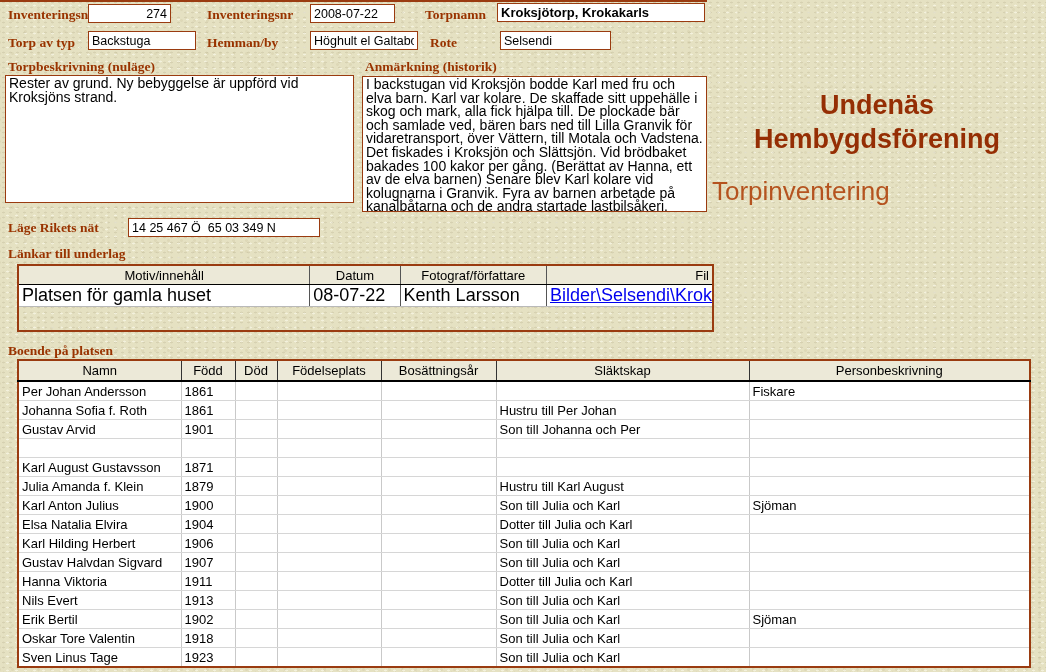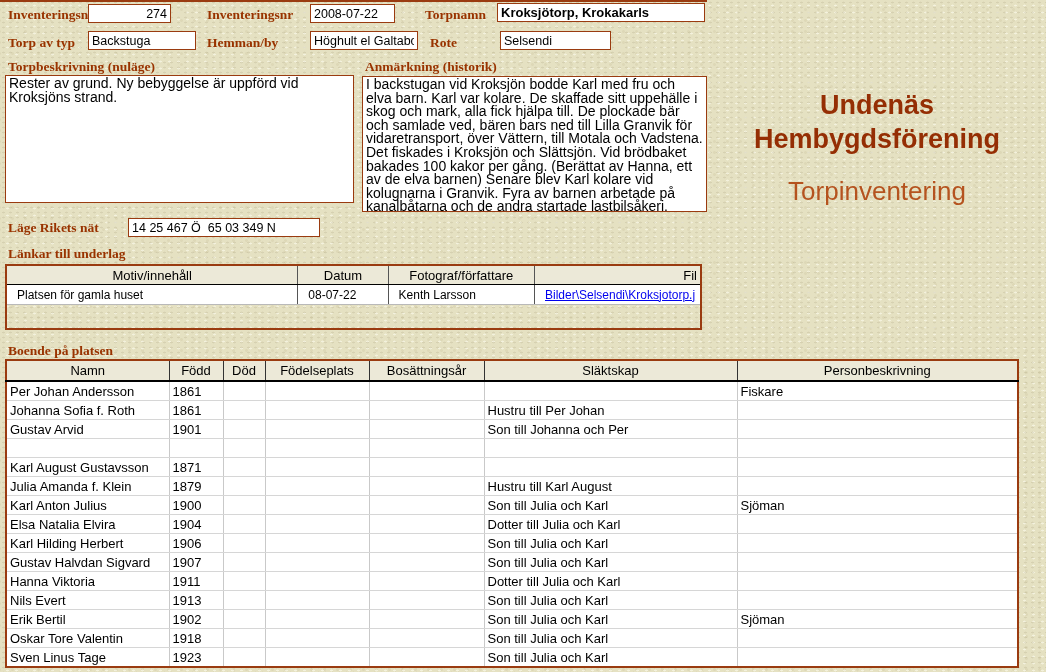--- a/index.html
+++ b/index.html
@@ -29,35 +29,35 @@
   .areabox{
     position:absolute;box-sizing:border-box;border:1px solid #9a3b10;background:#fff;
     font-family:"Liberation Sans", sans-serif;font-size:14px;line-height:13.6px;
     color:#000;padding:1px 3px;overflow:hidden;resize:none;
   }
   .org-title{
     position:absolute;left:712px;top:88px;width:330px;text-align:center;
     color:#952e04;font-size:27px;line-height:34px;font-weight:bold;
   }
   .org-subtitle{
-    position:absolute;left:712px;top:176px;width:330px;text-align:center;
+    position:absolute;left:712px;top:176px;width:330px;
     color:#b5531f;font-size:26px;font-weight:normal;
   }
-  table{border-collapse:collapse;table-layout:fixed;}
+  table{border-collapse:collapse;table-layout:fixed;margin-left:12px;}
   .links-table{position:absolute;left:5px;top:264px;width:697px;border:2px solid #9a3b10;}
   .links-table th{
     background:#ece9d8;height:18px;font-weight:normal;font-size:13px;color:#000;
     border-right:1px solid #555;border-bottom:1px solid #000;text-align:center;
     overflow:hidden;white-space:nowrap;padding:0 3px;
   }
   .links-table th:last-child{border-right:none;text-align:right;}
   .links-table td{
-    background:#fff;height:19px;font-size:12px;color:#000;
+    background:#fff;height:19px;font-size:18px;color:#000;
     border-right:1px solid #555;border-bottom:1px solid #b9b9b9;
-    overflow:hidden;white-space:nowrap;padding:0 10px;
+    overflow:hidden;white-space:nowrap;padding:0 3px;
   }
   .links-table td:last-child{border-right:none;}
   .links-table tr.filler td{
     background:transparent;border:none;height:23px;
   }
   .links-table a{color:#0000ee;text-decoration:underline;}
   .res-table{position:absolute;left:5px;top:359px;width:1012px;border:2px solid #9a3b10;background:#fff;}
   .res-table th{
     background:#ece9d8;height:19px;font-weight:normal;font-size:13px;color:#000;
     border-right:1px solid #333;border-bottom:2px solid #000;text-align:center;

